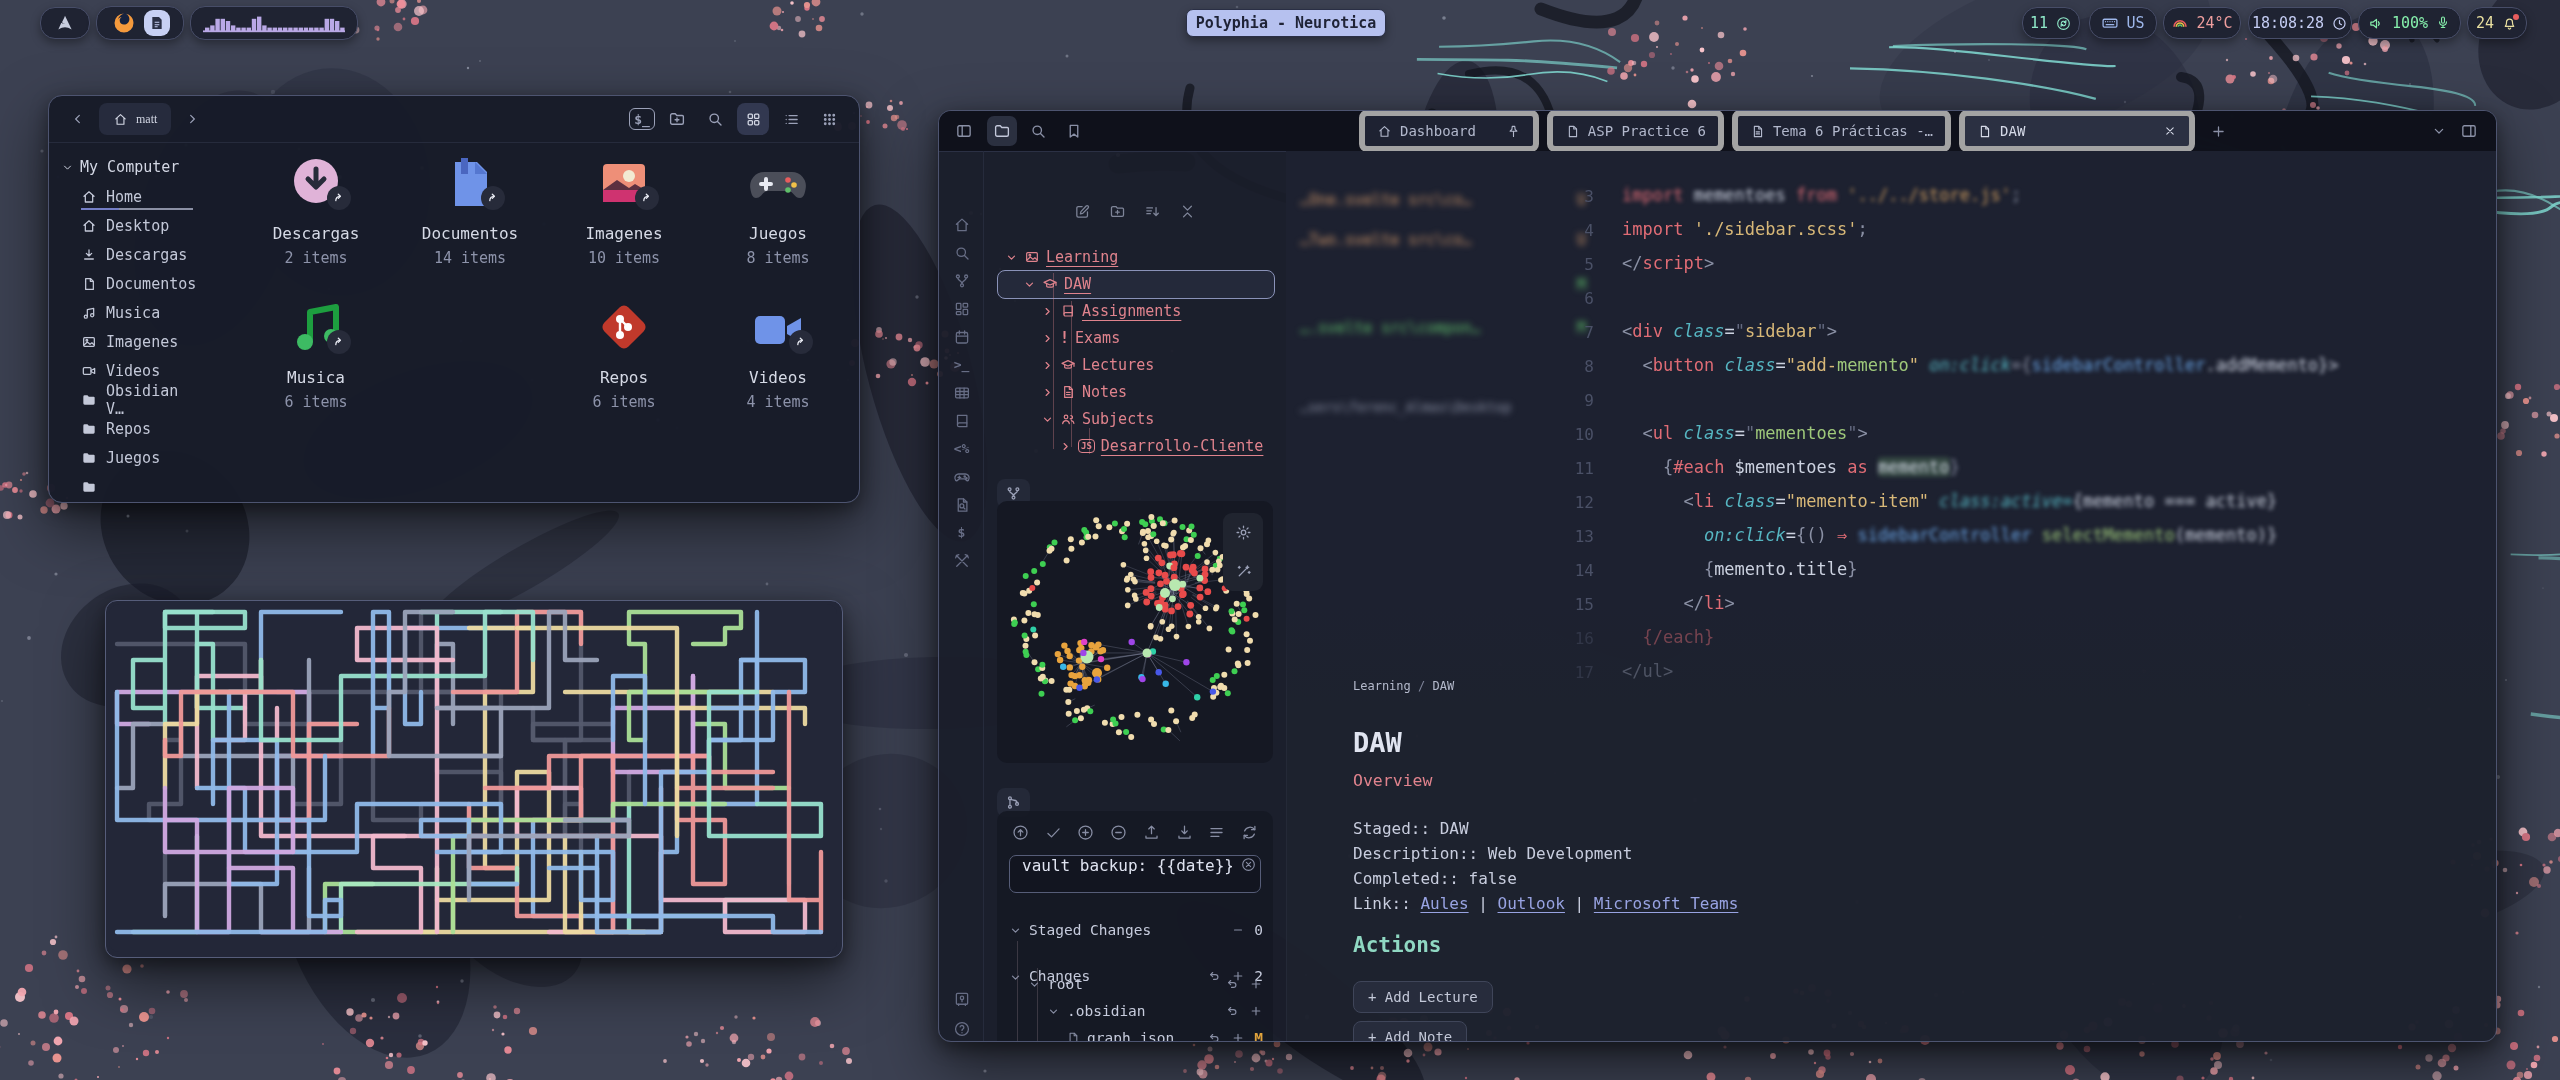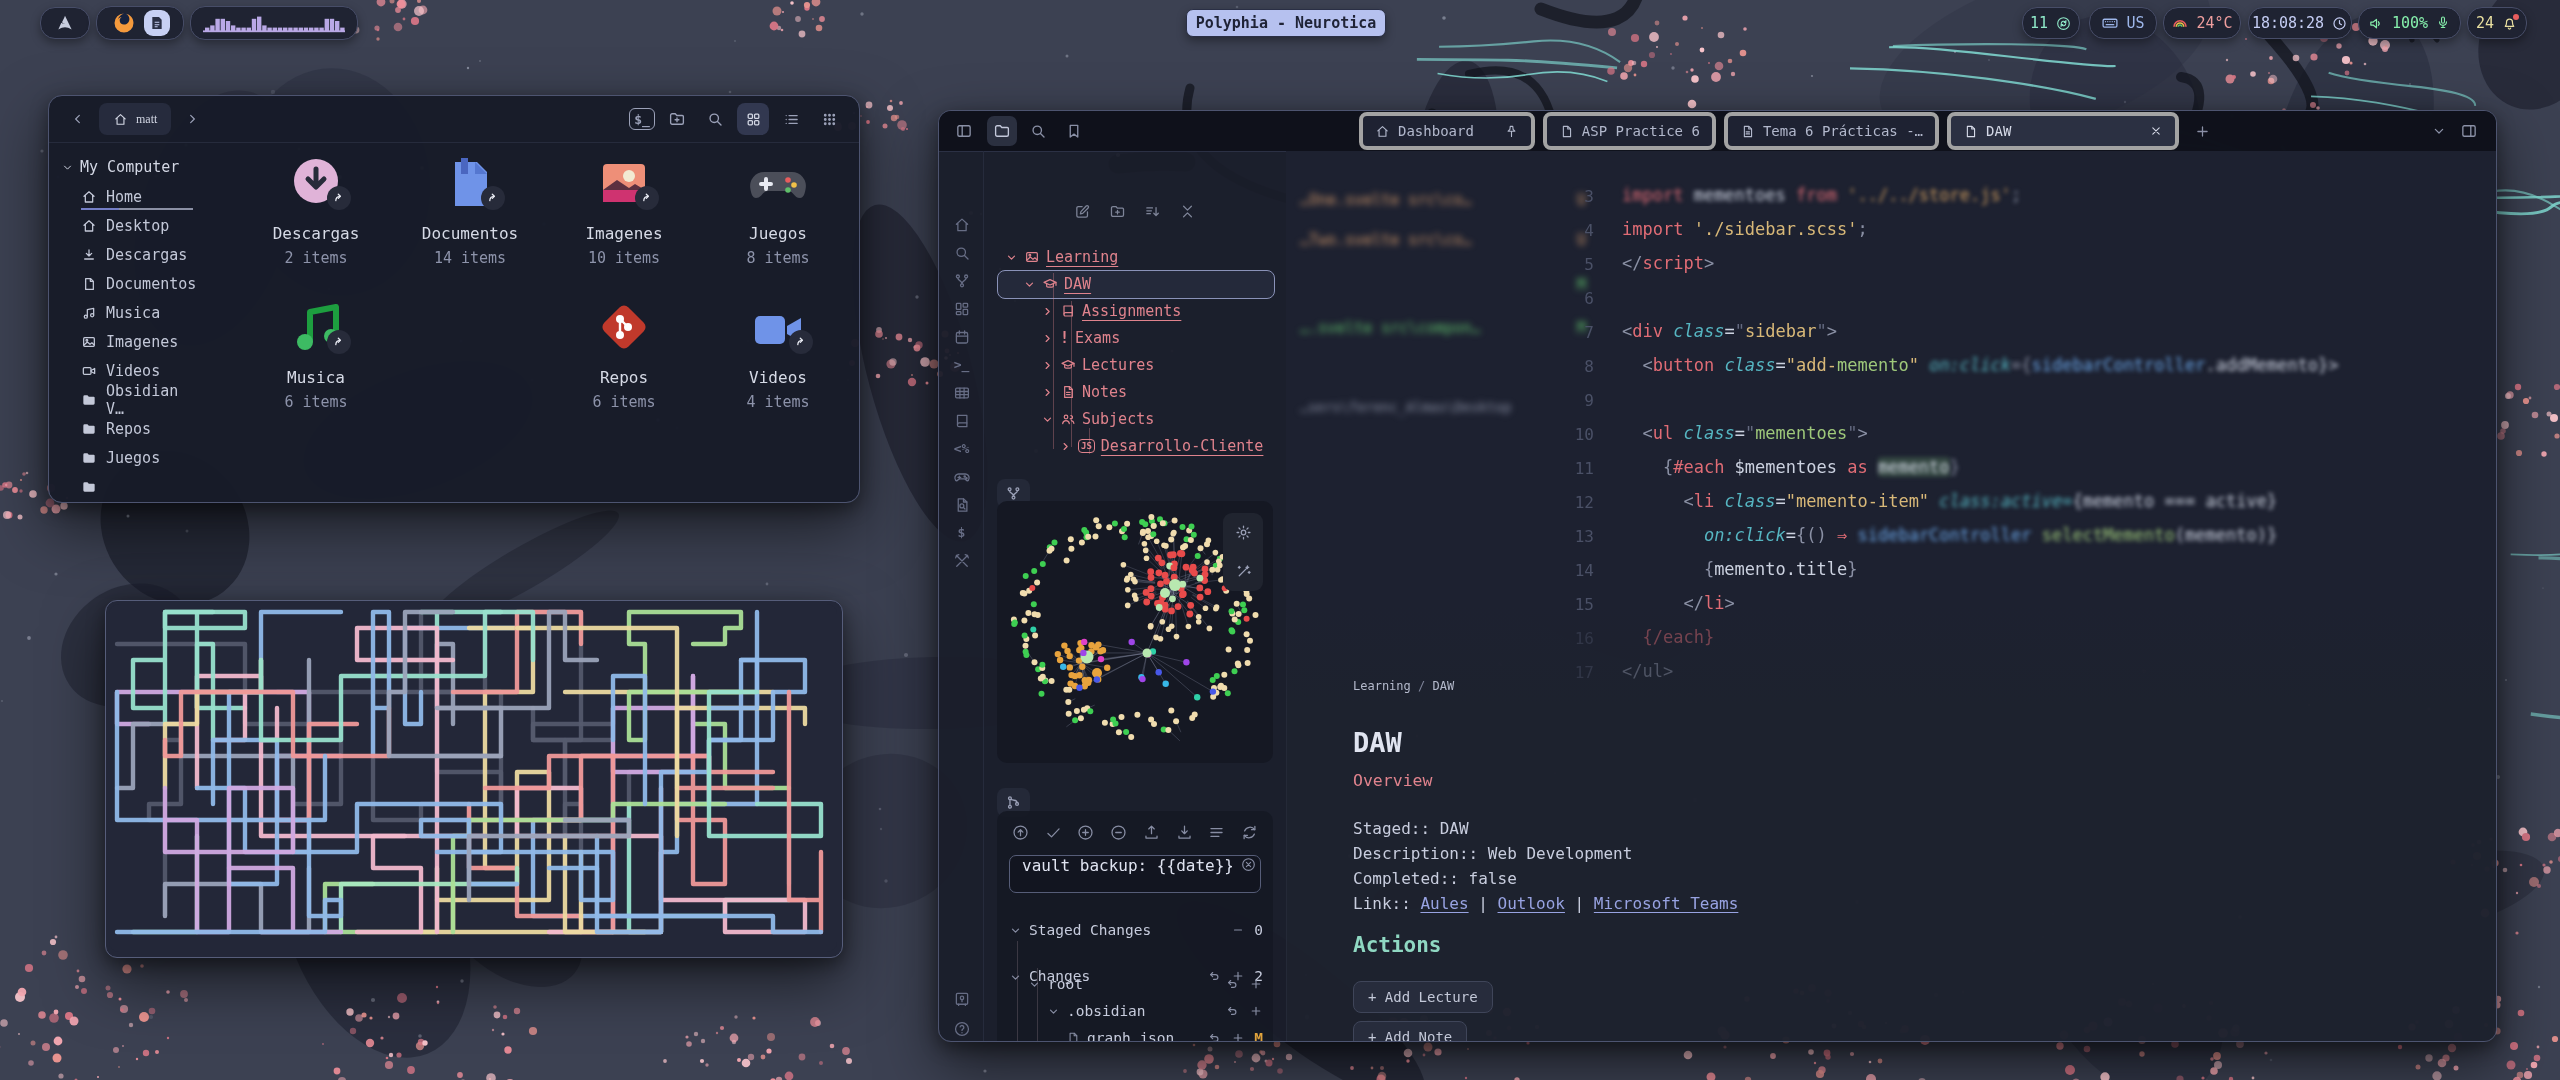--- a/index.html
+++ b/index.html
@@ -34,21 +34,21 @@
   .tile .tcount{margin-top:6px;font-size:15px;color:#8d93aa;}
   .badge-shortcut{position:absolute;width:24px;height:24px;border-radius:50%;background:#272b3a;display:flex;align-items:center;justify-content:center;color:#e8eaf2;}
   
   #pipes{left:105px;top:600px;width:736px;height:356px;background:#232738;border:1px solid #565d7a;border-radius:12px;}
   #pipes svg{position:absolute;inset:3px;border-radius:10px;}
   
   #obs{left:938px;top:110px;width:1557px;height:930px;background:rgba(26,29,41,.94);border:1px solid #4d5470;border-radius:13px;overflow:hidden;}
   #obs-tabbar{position:absolute;left:0;top:0;right:0;height:40px;background:rgba(14,16,25,.88);border-bottom:1px solid #2b3044;display:flex;align-items:center;}
   .tb-ic{width:30px;height:30px;border-radius:7px;display:flex;align-items:center;justify-content:center;color:#8a90a6;flex:0 0 auto;}
   .tb-ic.active{background:#2b3040;color:#c3c8da;}
-  .otab{height:30px;border-radius:8px;background:#1e2232;border:4px solid #a3a3a3;display:flex;align-items:center;gap:8px;
+  .otab{height:30px;border-radius:8px;background:#1e2232;border:6px solid #a3a3a3;display:flex;align-items:center;gap:8px;
     padding:0 12px;font-size:14px;color:#b2b8cc;margin-right:8px;flex:0 0 auto;}
   .otab.active{background:#2b3042;color:#d6dae8;}
   #obs-ribbon{position:absolute;left:0;top:40px;bottom:0;width:44px;border-right:1px solid #262b3c;}
   .rib{position:absolute;left:13px;width:19px;height:19px;color:#676d85;display:flex;align-items:center;justify-content:center;font-size:13px;font-weight:bold;}
   #obs-side{position:absolute;left:44px;top:40px;bottom:0;width:303px;border-right:1px solid #2b3042;}
   .exp-tools{position:absolute;top:52px;left:0;width:100%;display:flex;justify-content:center;gap:18px;color:#7e8498;}
   .tree-row{position:absolute;display:flex;align-items:center;gap:6px;font-size:15px;color:#e0838d;height:24px;}
   .tree-row .lbl.u{text-decoration:underline;text-underline-offset:4px;}
   #daw-box{position:absolute;left:14px;width:276px;height:27px;border:1.5px solid #8a92b8;border-radius:8px;background:rgba(70,78,110,.22);}
   .guide{position:absolute;width:1px;background:rgba(224,131,141,.35);}

